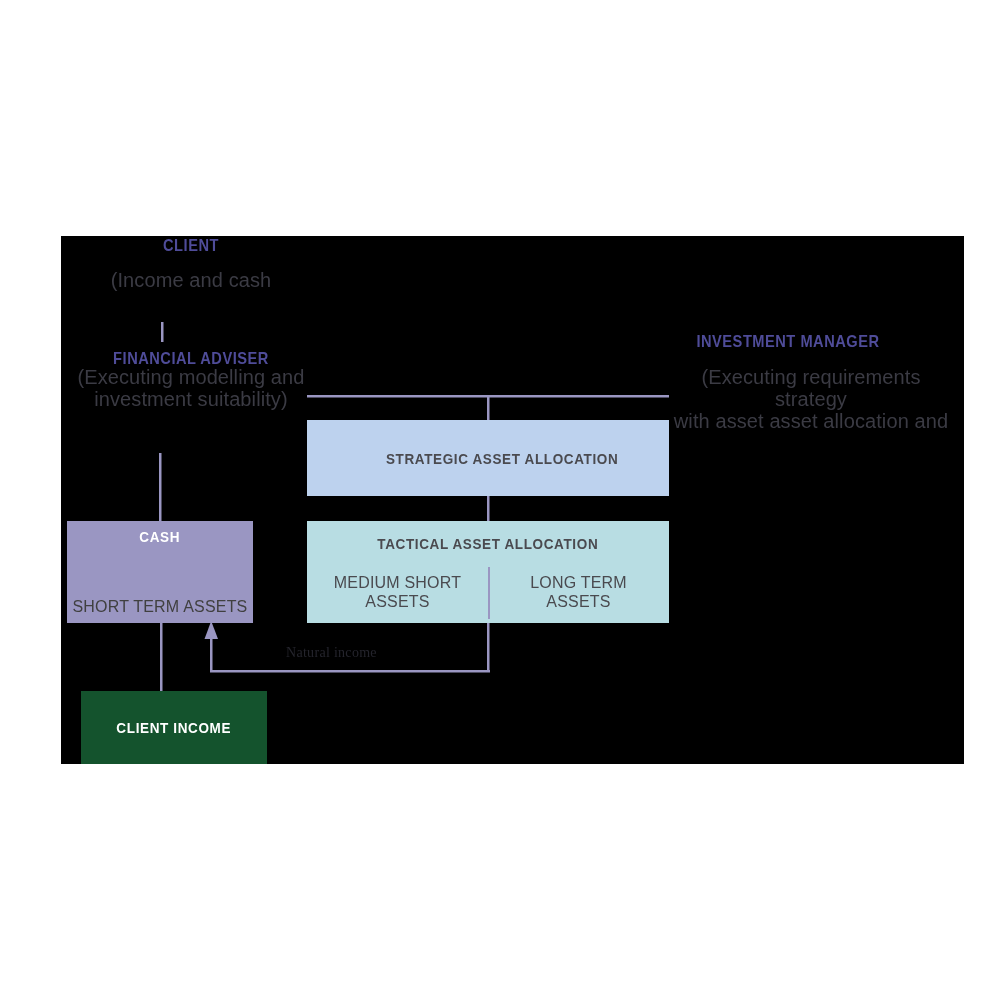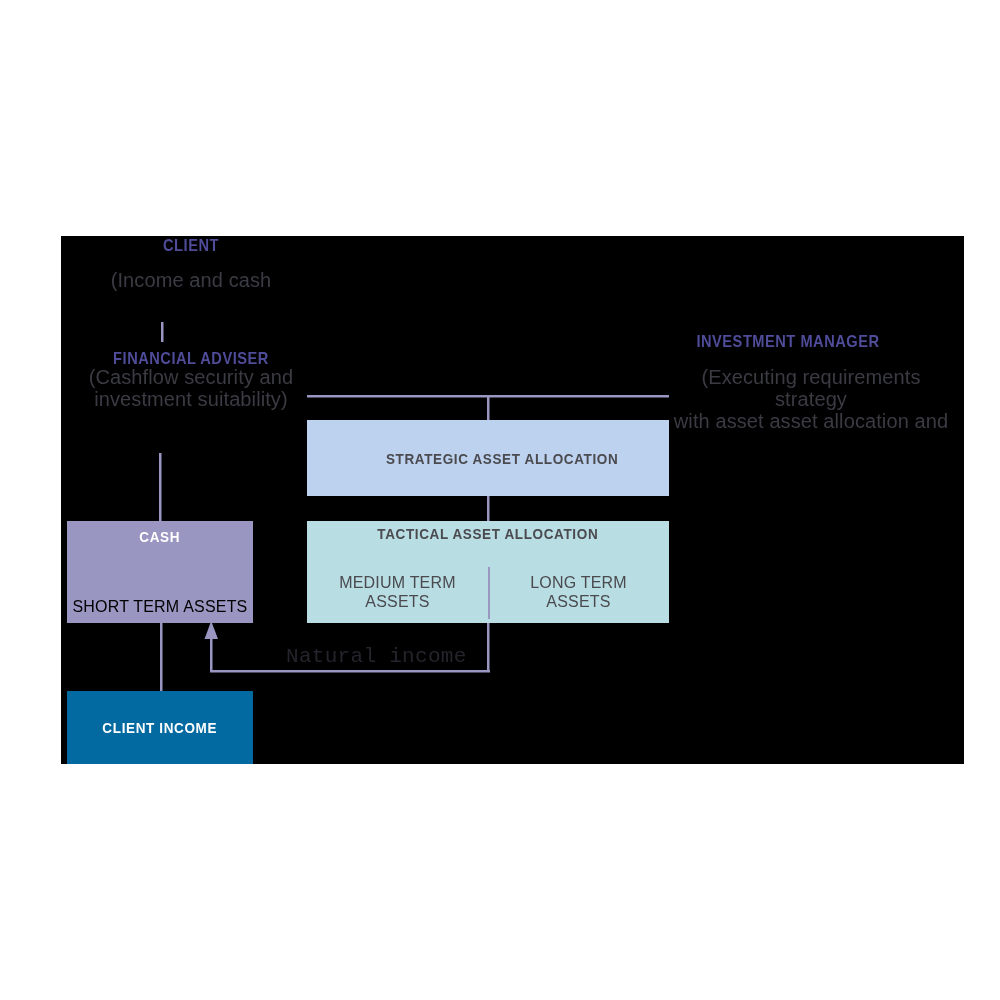--- a/index.html
+++ b/index.html
@@ -96,21 +96,21 @@
   #box-saa .box-title { color: #4a4a4f; font-size: 15px; }
 
   
   #box-taa {
     left: 246px;
     top: 285px;       
     width: 362px;
     height: 102px;
     background: #b8dde3;
     justify-content: flex-start;
-    padding-top: 4px;
+    padding-top: 14px;
   }
   #box-taa .box-title { color: #4a4a4f; font-size: 15px; }
 
   #taa-split {
     position: absolute;
     left: 0;
     top: 40px;
     width: 362px;
     height: 62px;
     display: flex;
@@ -135,42 +135,42 @@
   #box-cash {
     left: 6px;        
     top: 285px;
     width: 186px;
     height: 102px;
     background: #9a96c2;
     justify-content: center;
     gap: 40px;
   }
   #box-cash .box-title { color: #ffffff; font-size: 15px; margin-bottom: 12px; }
-  #box-cash .box-sub { color: #000000; text-align: right; }
+  #box-cash .box-sub { color: #404040; text-align: right; }
 
   
   #box-income {
-    left: 6px;
+    left: 20px;
     top: 455px;       
     width: 186px;
     height: 73px;
-    background: #0369a1;
+    background: #14532d;
     justify-content: flex-start;
     padding-top: 28px;
   }
   #box-income .box-title { color: #ffffff; font-size: 15px; }
 
   
   #natural-income-label {
     position: absolute;
     left: 225px;      
     top: 409px;       
     color: #24242c;
-    font-family: Liberation Mono, monospace;
-    font-size: 21px;
+    font-family: Liberation Serif, serif;
+    font-size: 14px;
     letter-spacing: 0.3px;
     white-space: nowrap;
   }
 
   svg.overlay {
     position: absolute;
     left: 0;
     top: 0;
     width: 903px;
     height: 528px;
@@ -206,41 +206,41 @@
 
     <div class="role-heading" style="left: 40px; top: 0px; width: 180px;">CLIENT</div>
 
     <div class="role-sub" style="left: 20px; top: 33px; width: 220px;">
       <div>(Income and cash</div>
     </div>
 
     <div class="role-heading" style="left: 10px; top: 113px; width: 240px;">FINANCIAL ADVISER</div>
 
     <div class="role-sub" style="left: -6px; top: 130px; width: 272px;">
-      <div>(Cashflow security and</div>
+      <div>(Executing modelling and</div>
       <div>investment suitability)</div>
     </div>
 
     <div class="role-heading" style="left: 607px; top: 96px; width: 240px;">INVESTMENT MANAGER</div>
 
     <div class="role-sub" style="left: 605px; top: 130px; width: 290px;">
       <div>(Executing requirements strategy</div>
       <div>with asset asset allocation and</div>
     </div>
 
     <div class="box" id="box-saa">
       <div class="box-title">STRATEGIC ASSET ALLOCATION</div>
     </div>
 
     <div class="box" id="box-taa">
       <div class="box-title">TACTICAL ASSET ALLOCATION</div>
       <div id="taa-split">
         <div class="taa-half">
           <div class="box-sub">
-            <div>MEDIUM TERM</div>
+            <div>MEDIUM SHORT</div>
             <div>ASSETS</div>
           </div>
         </div>
         <div class="taa-half">
           <div class="box-sub">
             <div>LONG TERM</div>
             <div>ASSETS</div>
           </div>
         </div>
         <div id="taa-divider"></div>

